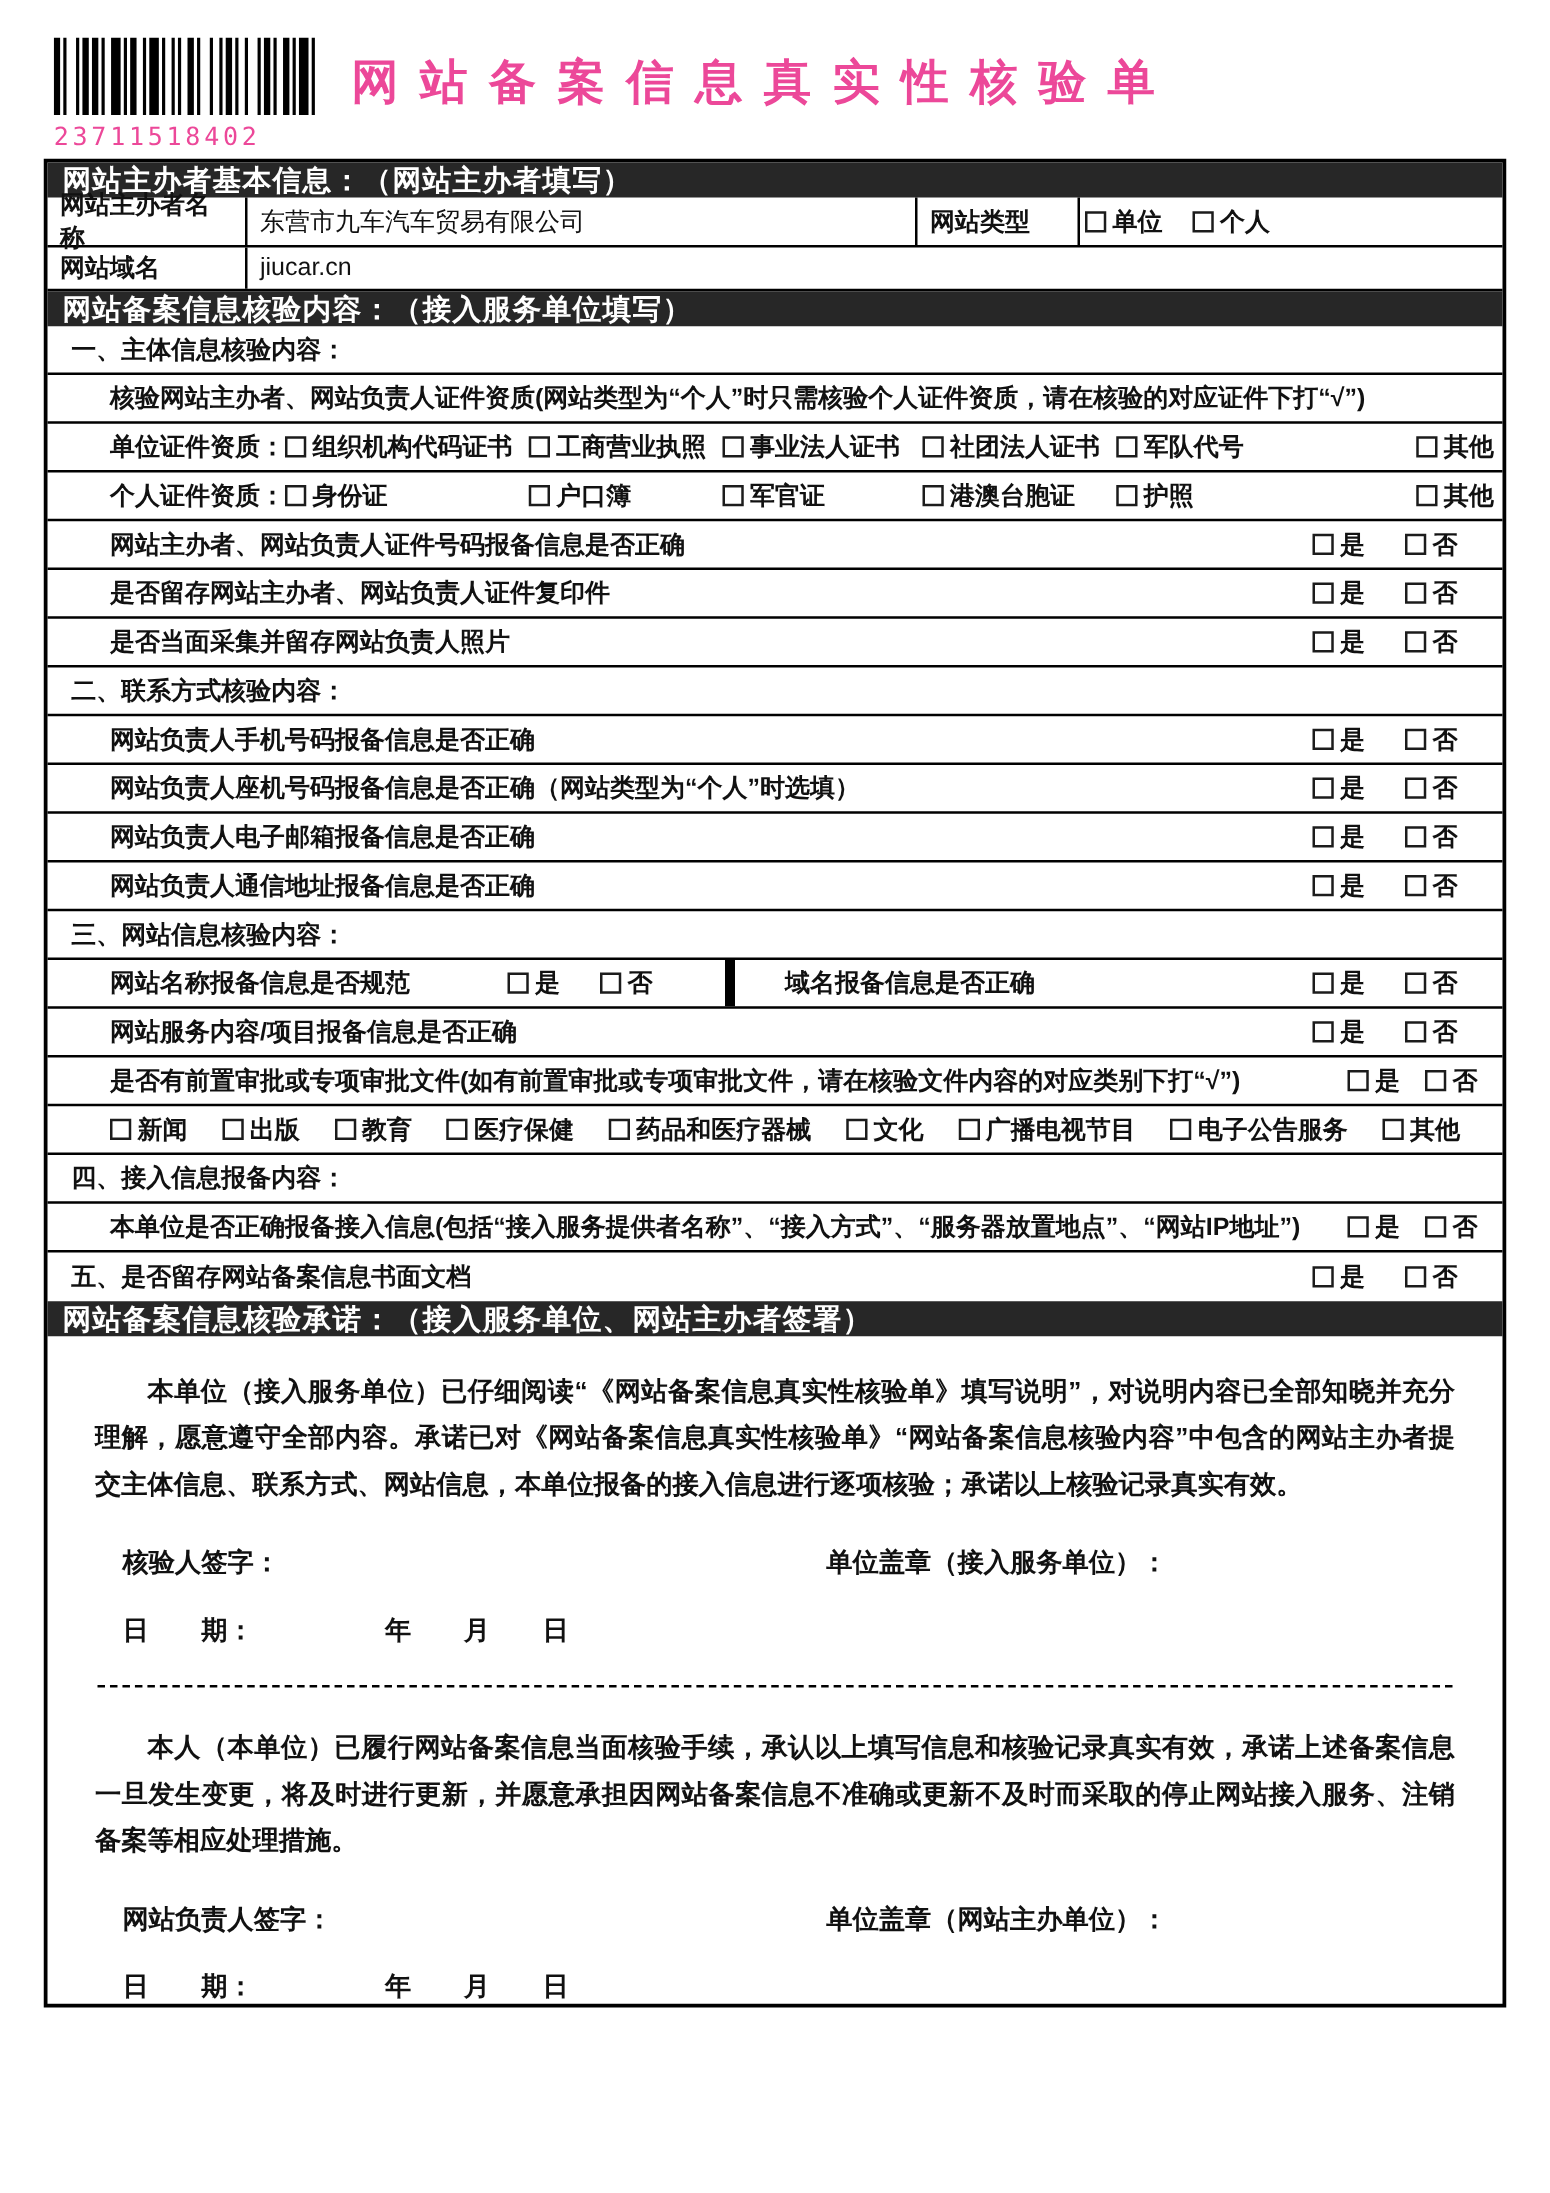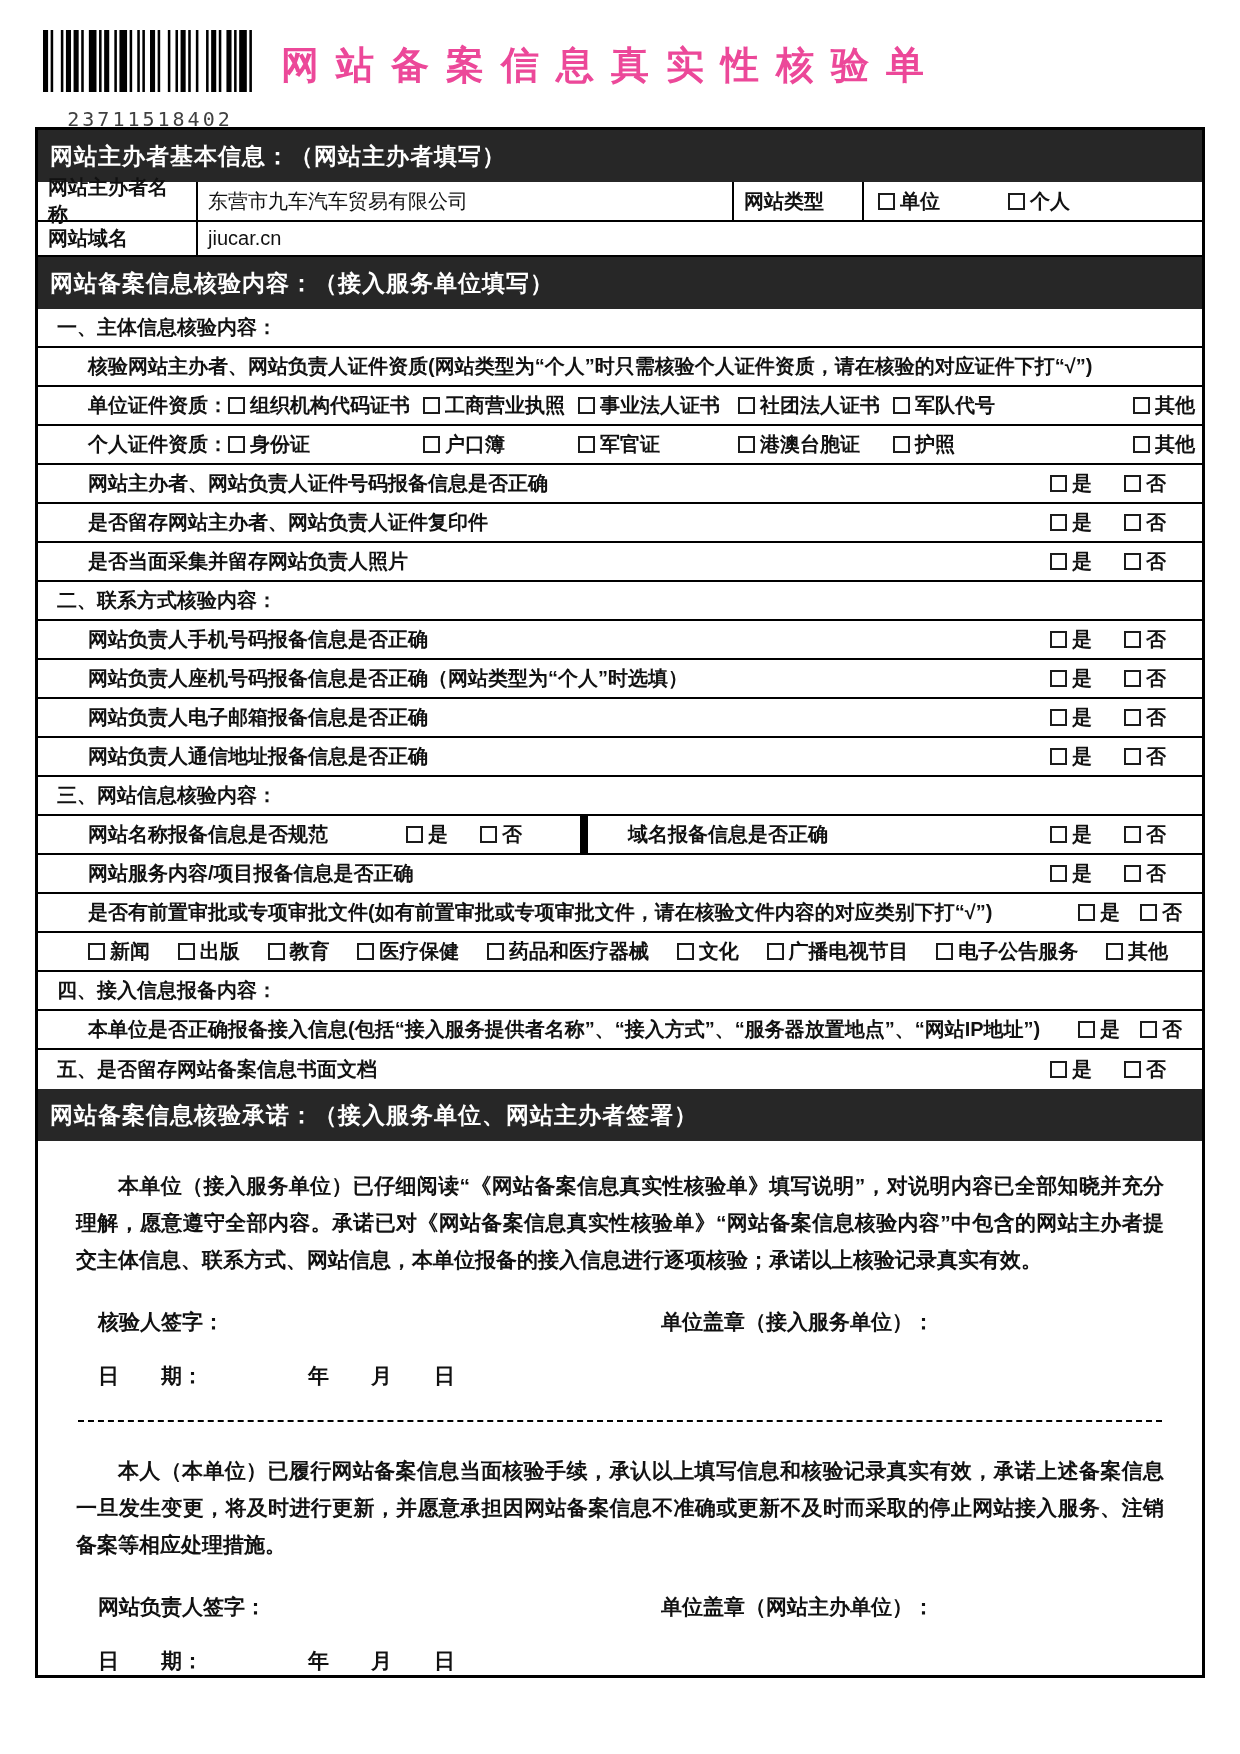--- a/index.html
+++ b/index.html
@@ -11,46 +11,46 @@
     background:#ffffff;
     color:#111;
     font-family:"Liberation Sans", sans-serif;
     padding-top:30px;
   }
   
   .tophead { margin:0 35px; display:flex; align-items:flex-start; height:97px; }
   .barcode-wrap { width:230px; padding-left:8px; }
   .barcode-svg { display:block; width:214px; height:62px; }
   .barcode-num {
-    display:block; width:214px; text-align:center;
+    display:block; width:214px; 
     font-family:"DejaVu Sans Mono", monospace;
-    font-size:20px; letter-spacing:3px; color:#404040; margin-top:15px;
+    font-size:20px; letter-spacing:3px; color:#ec4899; margin-top:5px;
   }
   .doc-title {
     flex:1; padding-top:10px; padding-left:16px;
     font-size:38px; font-weight:700; letter-spacing:17px;
     color:#ec4899; white-space:nowrap;
   }
   
   .form-box { margin:0 35px; border:3px solid #000; }
   .bar {
-    height:52px; background:#272727; color:#fff;
+    height:28px; background:#272727; color:#fff;
     display:flex; align-items:center; padding-left:12px;
     font-size:23px; font-weight:700; letter-spacing:1px;
   }
   
   .brow { display:flex; align-items:stretch; border-bottom:2px solid #000; font-size:20px; font-weight:600; }
   .brow:last-of-type { border-bottom:0; }
   .bcell { display:flex; align-items:center; padding:0 10px; }
   .bcell.rule { border-right:2px solid #000; }
   .h40 { height:40px; } .h38 { height:35px; }
   .lbl-cell { width:160px; }
   .val-cell { flex:1; font-weight:500; }
   .type-cell { width:130px; }
-  .type-opts { width:338px; display:flex; align-items:center; gap:68px; padding-left:14px; }
+  .type-opts { width:338px; display:flex; align-items:center; gap:24px; padding-left:4px; }
   .mono-val { font-family:"Liberation Sans", sans-serif; }
   
   .vrow { display:flex; align-items:center; height:39px; border-bottom:2px solid #000; font-size:20px; font-weight:600; }
   .vrow.last { border-bottom:0; }
   .sec-indent { padding-left:19px; }
   .sub-indent { padding-left:50px; }
   .rtext { white-space:nowrap; }
   .yn { margin-left:auto; display:inline-flex; gap:32px; padding-right:36px; }
   .yn.tight { padding-right:20px; gap:20px; }
   .opt { display:inline-flex; align-items:center; gap:5px; white-space:nowrap; }

